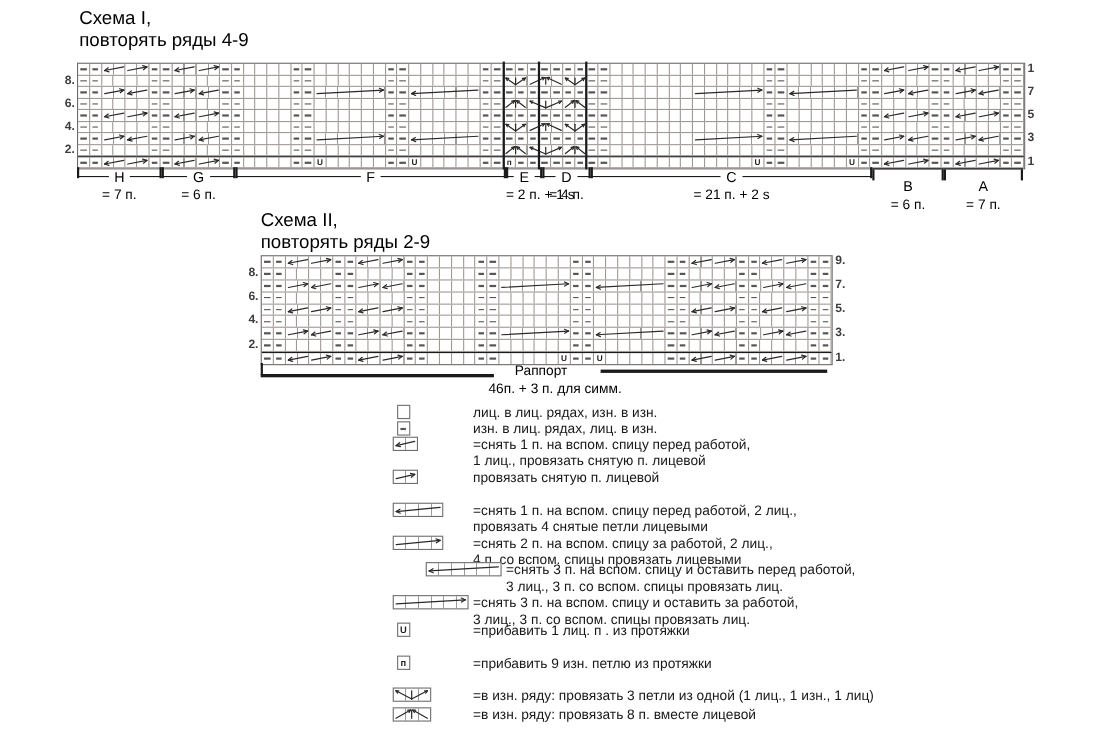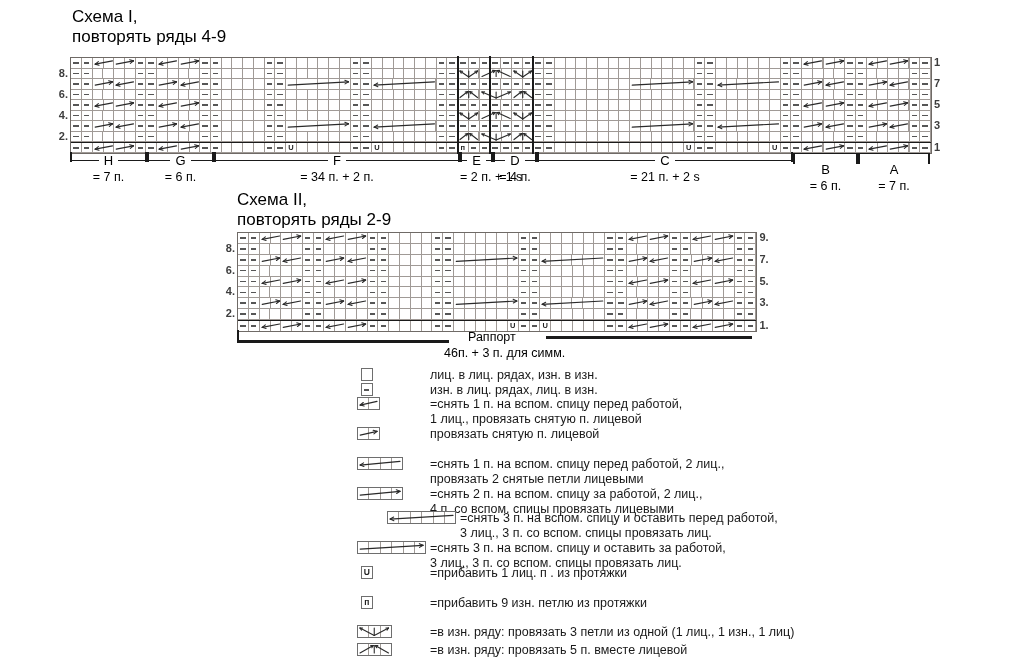--- a/index.html
+++ b/index.html
@@ -1612,21 +1612,20 @@
       <div class="cnt">= 6 п.</div>
     </div>
     <div class="sec" style="left: 214px; top: 154px; width: 246px;">
       <div class="bar">
         <span class="tick tl"></span>
         <span class="hl"></span>
         <span class="ltr">F</span>
         <span class="hl"></span>
         <span class="tick tr"></span>
       </div>
-      <div class="cnt">= 34 п. + 2 п.</div>
     </div>
     <div class="sec" style="left: 460px; top: 154px; width: 33px;">
       <div class="bar">
         <span class="tick tl"></span>
         <span class="hl"></span>
         <span class="ltr">E</span>
         <span class="hl"></span>
         <span class="tick tr"></span>
       </div>
       <div class="cnt">= 2 п. + 1 s</div>
@@ -2674,21 +2673,21 @@
     <div class="leg-item" style="top: 457px;">
       <div class="lbox" style="height: 13px; width: 46px; background-image: repeating-linear-gradient(to right, transparent 0px, transparent 10.5px, var(--c-grid) 10.5px, var(--c-grid) 11.5px);">
         <svg width="44" height="11">
           <line x1="42" y1="3.3" x2="2.2" y2="7.04" stroke="var(--c-arrow)" stroke-width="1.2" stroke-linecap="round"></line>
           <line x1="2.2" y1="7.04" x2="5.905229719558617" y2="8.54707422687125" stroke="var(--c-arrow)" stroke-width="1.1" stroke-linecap="round"></line>
           <line x1="2.2" y1="7.04" x2="5.559605796613185" y2="4.869044244724666" stroke="var(--c-arrow)" stroke-width="1.1" stroke-linecap="round"></line>
         </svg>
       </div>
       <div class="leg-txt">
         <div>=снять 1 п. на вспом. спицу перед работой, 2 лиц.,</div>
-        <div>провязать 2 снятые петли лицевыми</div>
+        <div>провязать 4 снятые петли лицевыми</div>
       </div>
     </div>
     <div class="leg-item" style="top: 487px;">
       <div class="lbox" style="height: 13px; width: 46px; background-image: repeating-linear-gradient(to right, transparent 0px, transparent 10.5px, var(--c-grid) 10.5px, var(--c-grid) 11.5px);">
         <svg width="44" height="11">
           <line x1="2.2" y1="7.04" x2="42" y2="3.3" stroke="var(--c-arrow)" stroke-width="1.2" stroke-linecap="round"></line>
           <line x1="42" y1="3.3" x2="38.294770280441384" y2="1.7929257731287498" stroke="var(--c-arrow)" stroke-width="1.1" stroke-linecap="round"></line>
           <line x1="42" y1="3.3" x2="38.64039420338682" y2="5.470955755275334" stroke="var(--c-arrow)" stroke-width="1.1" stroke-linecap="round"></line>
         </svg>
       </div>
@@ -2761,16 +2760,16 @@
           <line x1="2" y1="9" x2="15.25" y2="1.5" stroke="var(--c-arrow)" stroke-width="1.1" stroke-linecap="round"></line>
           <line x1="16.25" y1="9" x2="16.25" y2="1.5" stroke="var(--c-arrow)" stroke-width="1.1" stroke-linecap="round"></line>
           <line x1="30.5" y1="9" x2="17.25" y2="1.5" stroke="var(--c-arrow)" stroke-width="1.1" stroke-linecap="round"></line>
           <line x1="15.25" y1="1.5" x2="12.65159896932363" y2="1.5911706300294681" stroke="var(--c-arrow)" stroke-width="1.1" stroke-linecap="round"></line>
           <line x1="15.25" y1="1.5" x2="13.83445128847266" y2="3.6808763938594247" stroke="var(--c-arrow)" stroke-width="1.1" stroke-linecap="round"></line>
           <line x1="17.25" y1="1.5" x2="18.66554871152734" y2="3.6808763938594247" stroke="var(--c-arrow)" stroke-width="1.1" stroke-linecap="round"></line>
           <line x1="17.25" y1="1.5" x2="19.84840103067637" y2="1.5911706300294681" stroke="var(--c-arrow)" stroke-width="1.1" stroke-linecap="round"></line>
         </svg>
       </div>
       <div class="leg-txt">
-        <div>=в изн. ряду: провязать 5 п. вместе лицевой</div>
+        <div>=в изн. ряду: провязать 8 п. вместе лицевой</div>
       </div>
     </div>
   </div>
 
 </body></html>

